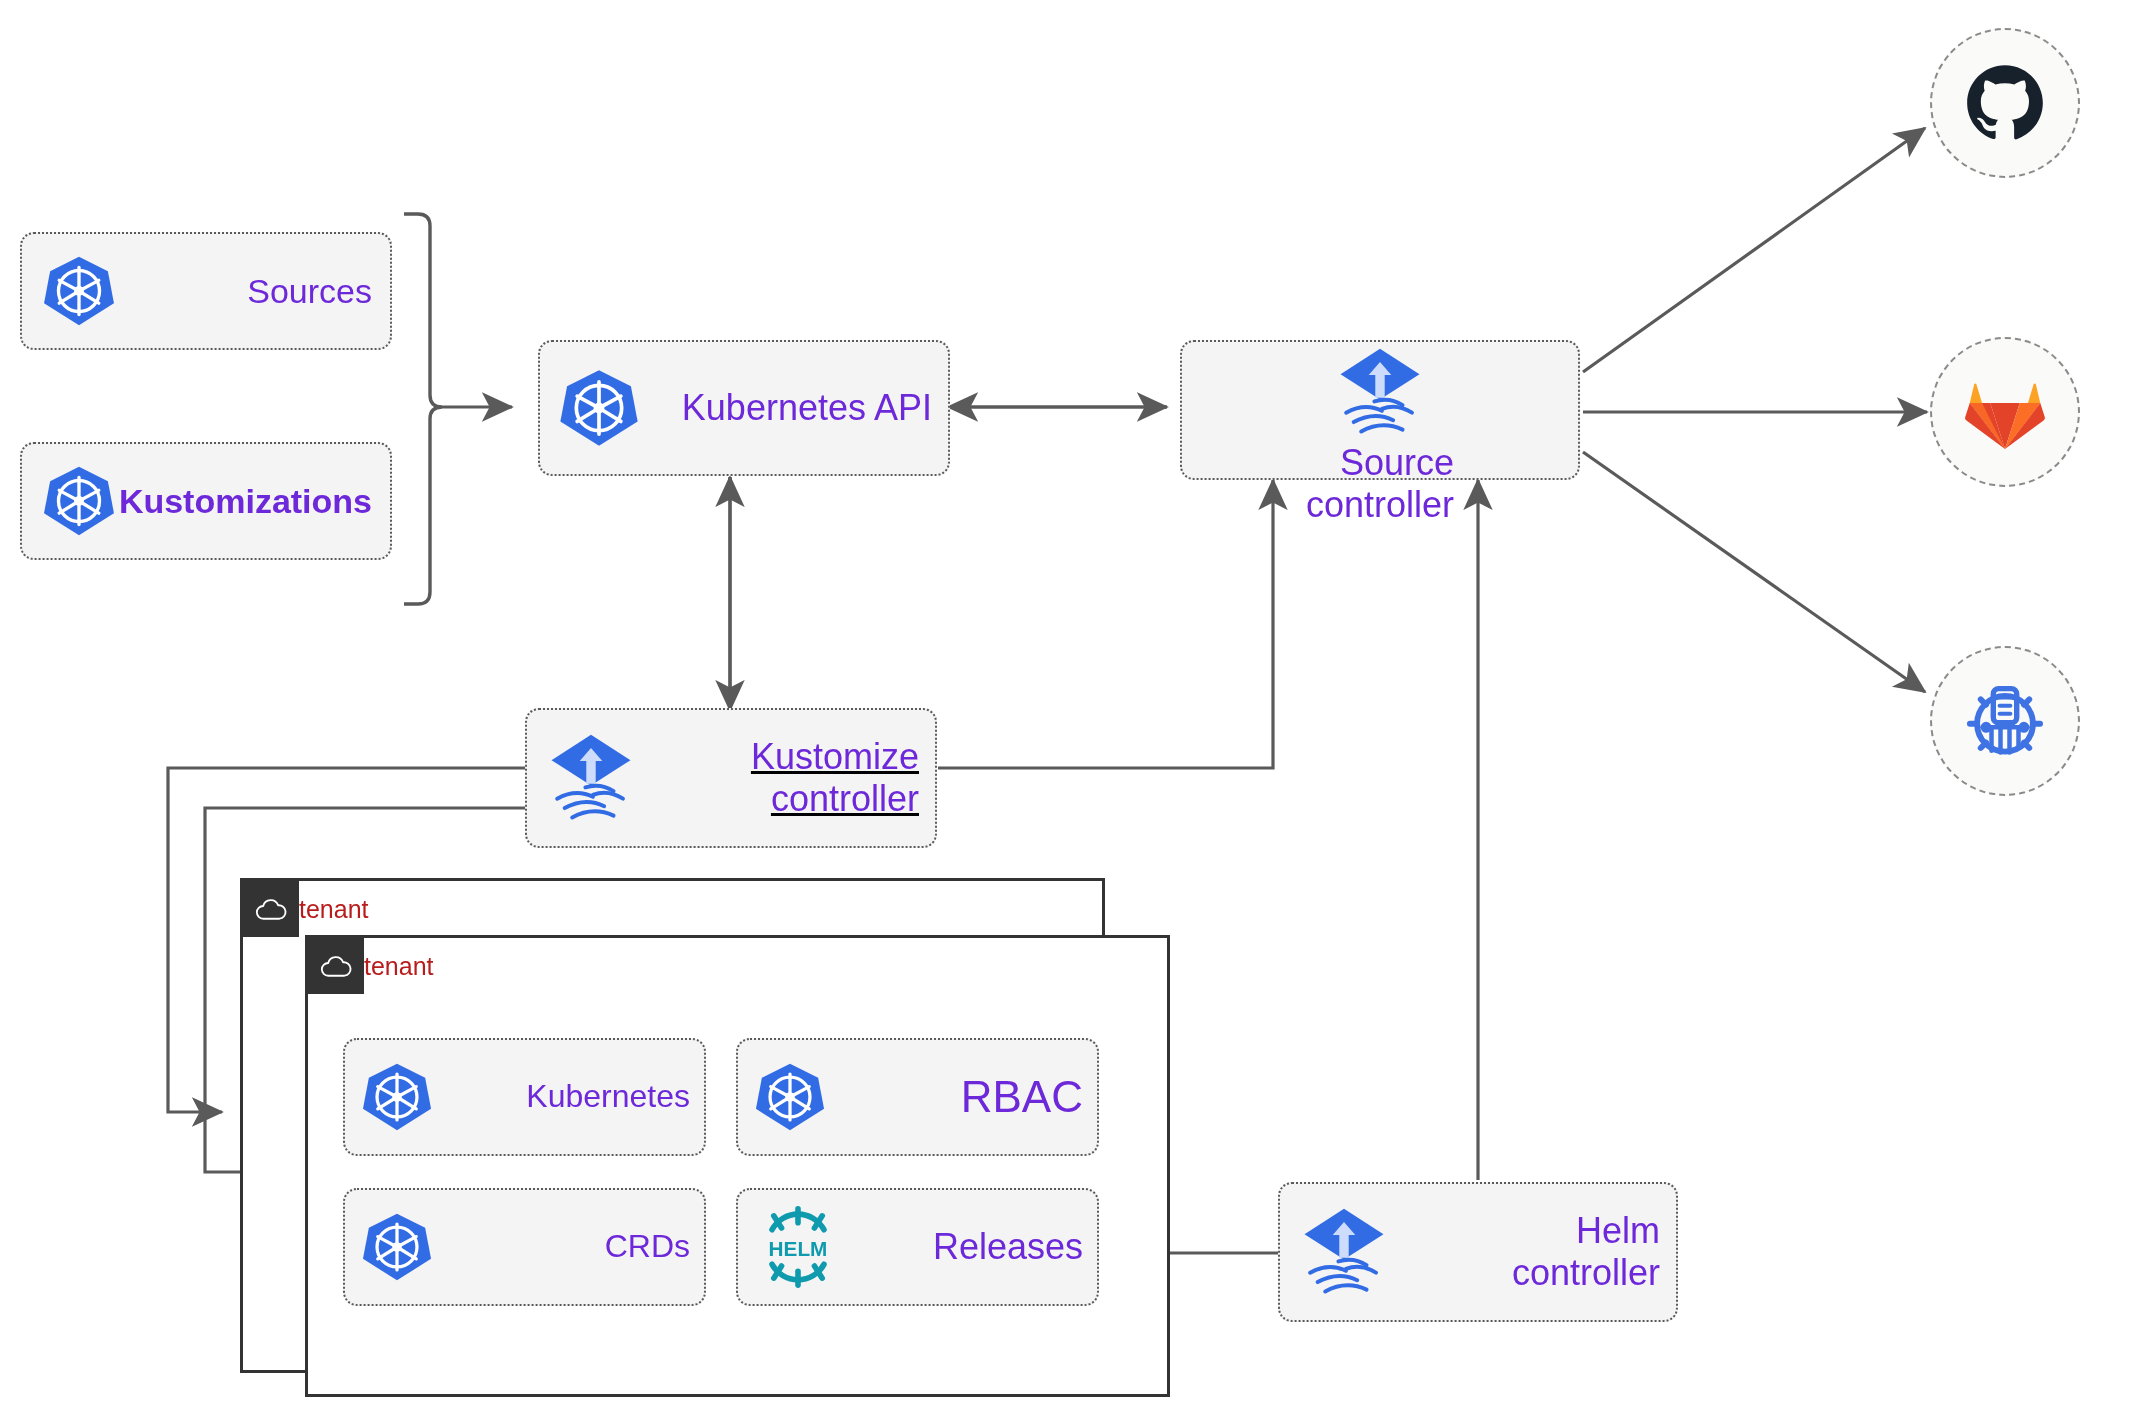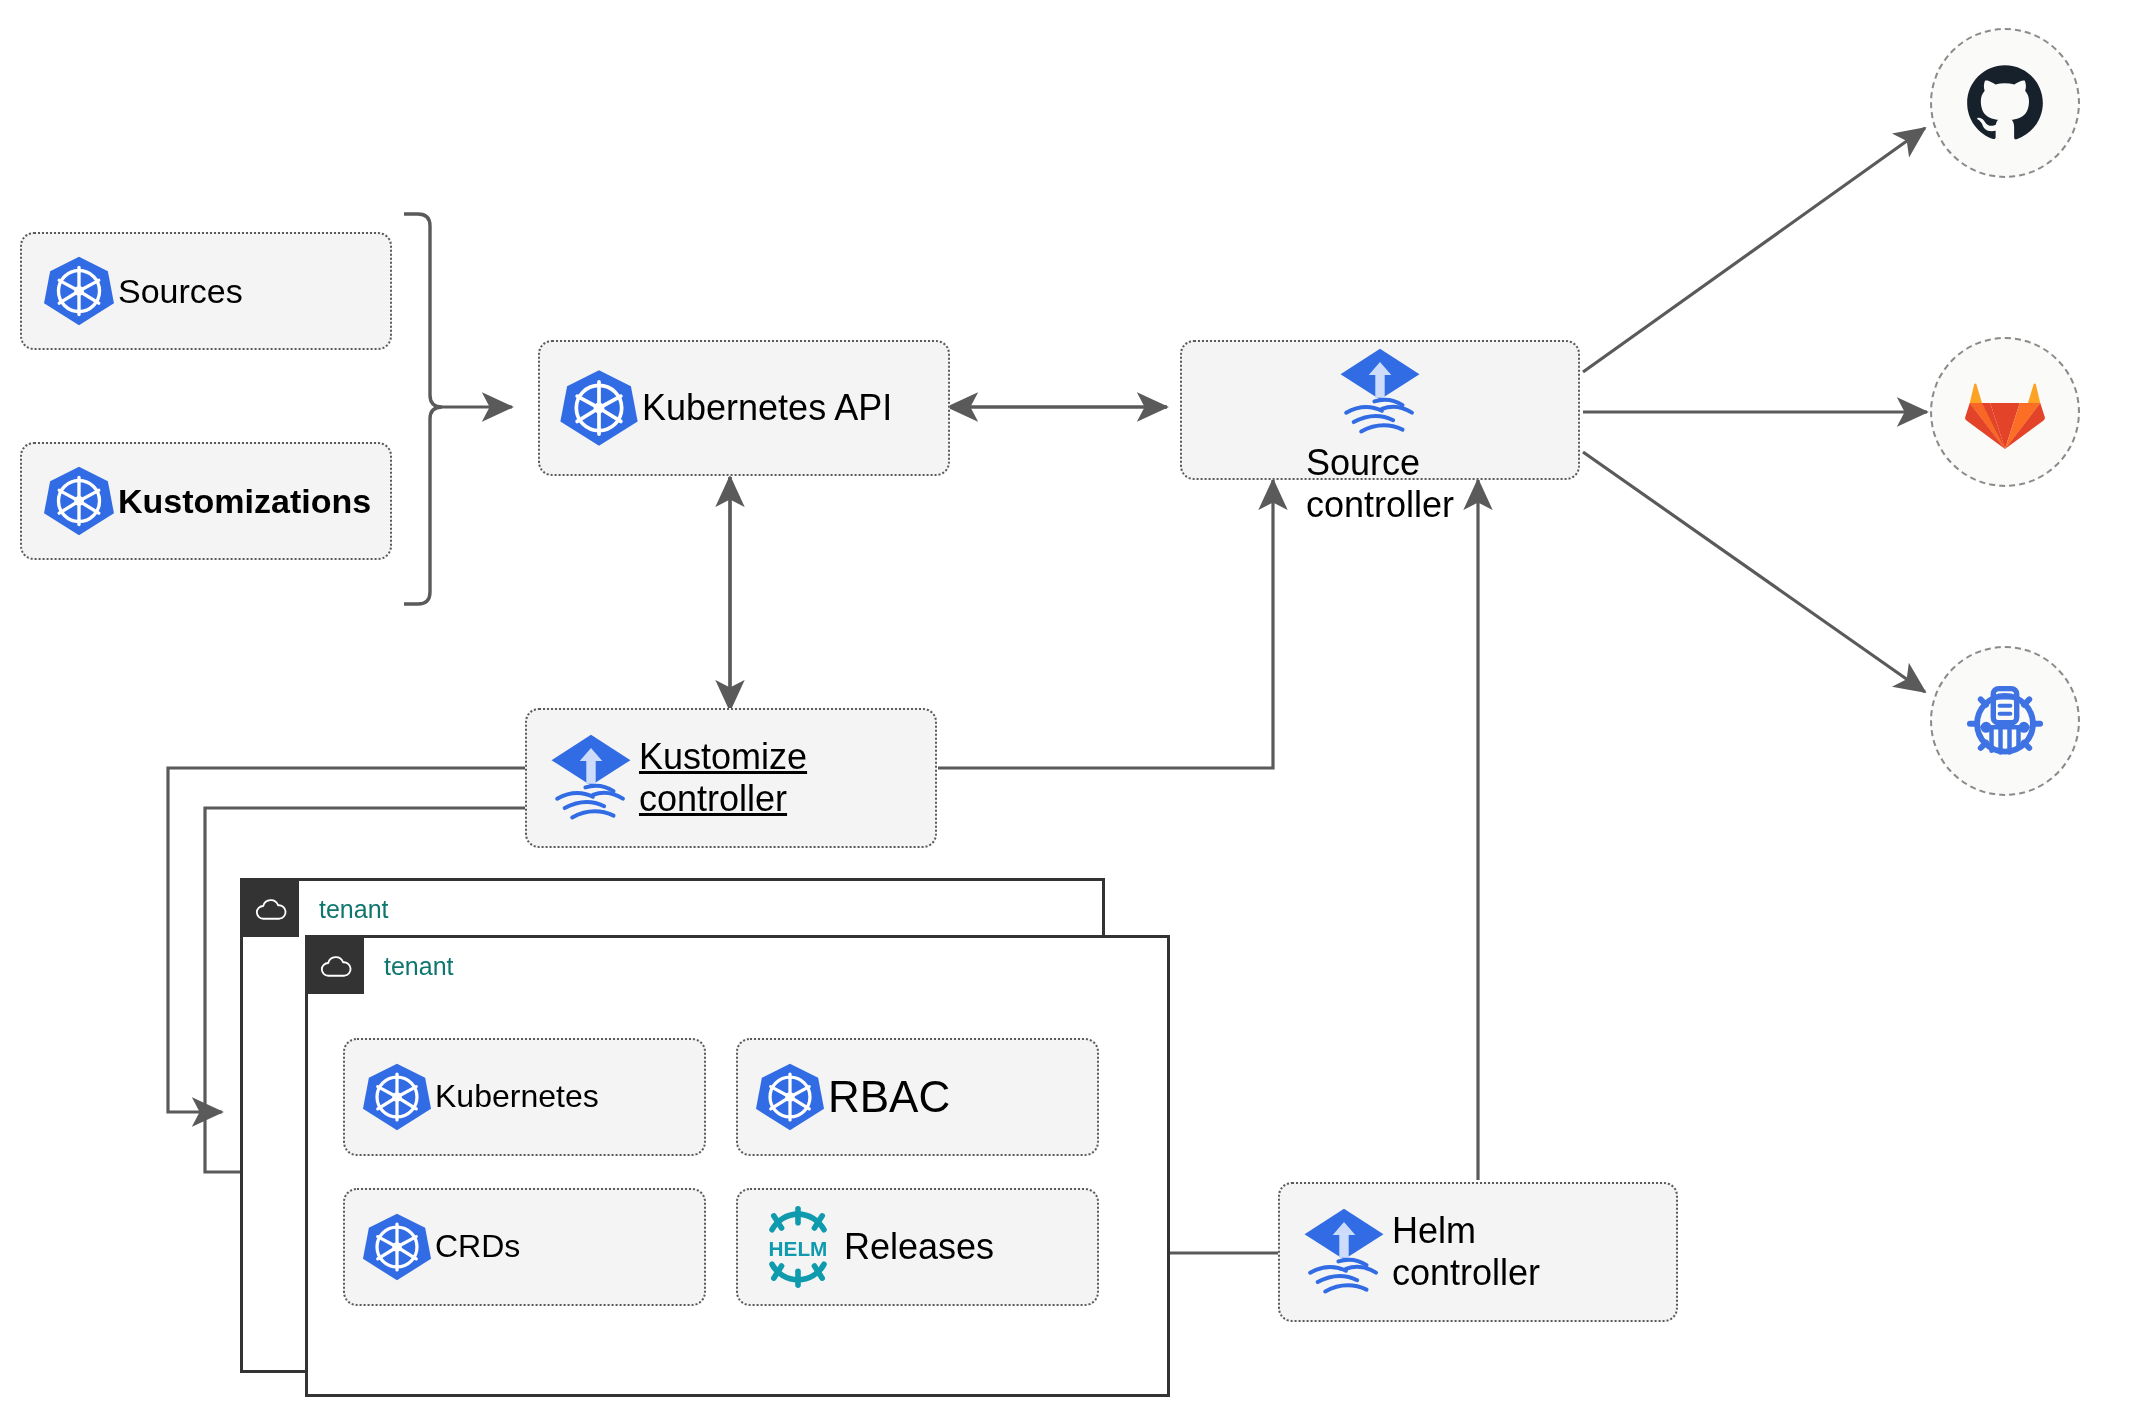--- a/index.html
+++ b/index.html
@@ -37,22 +37,22 @@
     z-index: 4;
   }
   .node .ico {
     flex: 0 0 auto;
     display: flex;
     align-items: center;
     justify-content: center;
   }
   .node .lbl {
     flex: 1 1 auto;
-    text-align: left;
-    color: #000000;
+    text-align: right;
+    color: #6d28d9;
     line-height: 1.18;
     white-space: pre-line;
   }
 
   
   .tenant {
     position: absolute;
     box-sizing: border-box;
     background: #ffffff;
     border: 3px solid #333333;
@@ -69,22 +69,21 @@
     width: 56px;
     height: 56px;
     background: #333333;
     display: flex;
     align-items: center;
     justify-content: center;
     flex: 0 0 auto;
   }
   .tenant .tname {
     font-size: 25px;
-    color: #0f766e;
-    margin-left: 20px;
+    color: #b91c1c;
   }
 
   
   .circ {
     position: absolute;
     box-sizing: border-box;
     width: 150px;
     height: 150px;
     border-radius: 50%;
     border: 2.5px dashed #8a8a8a;

